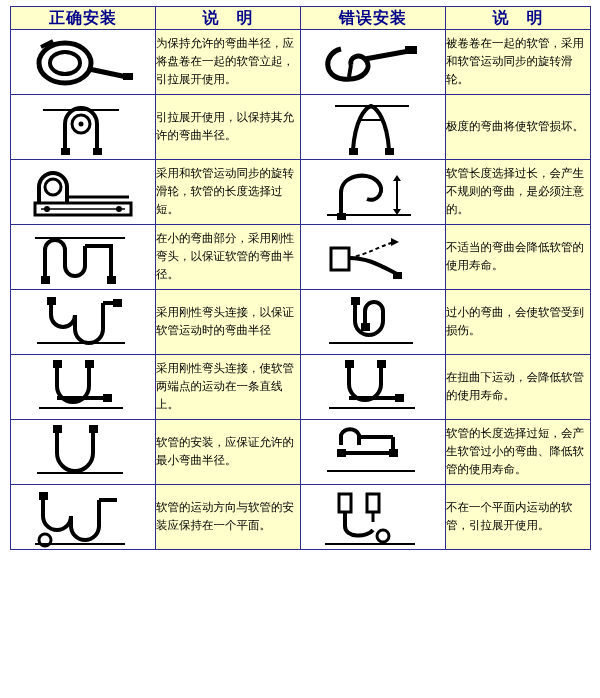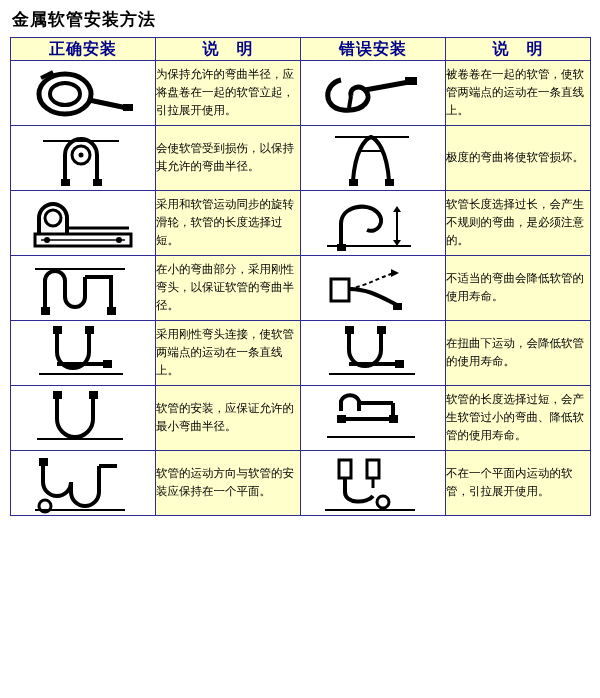--- a/index.html
+++ b/index.html
@@ -65,21 +65,20 @@
     vertical-align: middle;
   }
   svg { display: block; margin: 0 auto; }
   .row-h { height: 65px; }
 </style>
 </head>
 <body>
 
 <div class="page">
 
-  <div class="title">金属软管安装方法</div>
 
   <table class="guide">
     <colgroup>
       <col class="c-img">
         <col class="c-txt">
         <col class="c-img">
         <col class="c-txt">
     </colgroup>
     <thead>
       <tr>
@@ -103,35 +102,35 @@
         </td>
         <td class="txt-cell">为保持允许的弯曲半径，应将盘卷在一起的软管立起，引拉展开使用。</td>
         <td class="img-cell">
           <svg width="120" height="58" viewBox="0 0 120 58">
             <path d="M28 16 C10 20 10 44 30 46 C52 48 60 34 52 26 C46 20 36 24 38 32" fill="none" stroke="#000" stroke-width="5"></path>
             <path d="M52 26 L96 18" stroke="#000" stroke-width="5" fill="none"></path>
             <rect x="92" y="13" width="12" height="8" fill="#000"></rect>
             <path d="M38 32 L36 44" stroke="#000" stroke-width="4"></path>
           </svg>
         </td>
-        <td class="txt-cell">被卷卷在一起的软管，使软管两端点的运动在一条直线上。</td>
+        <td class="txt-cell">被卷卷在一起的软管，采用和软管运动同步的旋转滑轮。</td>
       </tr>
 
       <tr class="row-h">
         <td class="img-cell">
           <svg width="120" height="58" viewBox="0 0 120 58">
             <path d="M42 52 L42 26 A16 16 0 0 1 74 26 L74 52" fill="none" stroke="#000" stroke-width="4"></path>
             <circle cx="58" cy="26" r="9" fill="none" stroke="#000" stroke-width="3"></circle>
             <circle cx="58" cy="26" r="2.5" fill="#000"></circle>
             <rect x="38" y="50" width="9" height="7" fill="#000"></rect>
             <rect x="70" y="50" width="9" height="7" fill="#000"></rect>
             <path d="M20 12 L96 12" stroke="#000" stroke-width="2"></path>
           </svg>
         </td>
-        <td class="txt-cell">会使软管受到损伤，以保持其允许的弯曲半径。</td>
+        <td class="txt-cell">引拉展开使用，以保持其允许的弯曲半径。</td>
         <td class="img-cell">
           <svg width="120" height="58" viewBox="0 0 120 58">
             <path d="M40 52 C42 22 52 10 58 8 C64 10 74 22 76 52" fill="none" stroke="#000" stroke-width="4"></path>
             <path d="M46 22 L70 22" stroke="#000" stroke-width="2"></path>
             <rect x="36" y="50" width="9" height="7" fill="#000"></rect>
             <rect x="72" y="50" width="9" height="7" fill="#000"></rect>
             <path d="M22 8 L96 8" stroke="#000" stroke-width="2"></path>
           </svg>
         </td>
         <td class="txt-cell">极度的弯曲将使软管损坏。</td>
@@ -180,20 +179,41 @@
             <rect x="20" y="20" width="18" height="22" fill="none" stroke="#000" stroke-width="3"></rect>
             <path d="M38 30 C58 30 70 38 86 46" fill="none" stroke="#000" stroke-width="4"></path>
             <path d="M38 30 C58 26 68 18 84 14" fill="none" stroke="#000" stroke-width="2" stroke-dasharray="4 3"></path>
             <path d="M80 10 L88 14 L80 18" fill="#000"></path>
             <rect x="82" y="44" width="9" height="7" fill="#000"></rect>
           </svg>
         </td>
         <td class="txt-cell">不适当的弯曲会降低软管的使用寿命。</td>
       </tr>
 
+      <tr class="row-h">
+        <td class="img-cell">
+          <svg width="125" height="58" viewBox="0 0 125 58">
+            <path d="M30 8 L30 22 A12 12 0 0 0 54 22 L54 36 A14 14 0 0 0 82 36 L82 10" fill="none" stroke="#000" stroke-width="4"></path>
+            <path d="M82 10 L96 10" fill="none" stroke="#000" stroke-width="4"></path>
+            <rect x="26" y="4" width="9" height="8" fill="#000"></rect>
+            <rect x="92" y="6" width="9" height="8" fill="#000"></rect>
+            <path d="M16 50 L104 50" stroke="#000" stroke-width="2"></path>
+          </svg>
+        </td>
+        <td class="txt-cell">采用刚性弯头连接，以保证软管运动时的弯曲半径</td>
+        <td class="img-cell">
+          <svg width="125" height="58" viewBox="0 0 125 58">
+            <path d="M44 8 L44 28 A14 14 0 0 0 72 28 L72 18 A9 9 0 0 0 54 18 L54 30" fill="none" stroke="#000" stroke-width="4"></path>
+            <rect x="40" y="4" width="9" height="8" fill="#000"></rect>
+            <rect x="50" y="30" width="9" height="8" fill="#000"></rect>
+            <path d="M18 50 L102 50" stroke="#000" stroke-width="2"></path>
+          </svg>
+        </td>
+        <td class="txt-cell">过小的弯曲，会使软管受到损伤。</td>
+      </tr>
 
       <tr class="row-h">
         <td class="img-cell">
           <svg width="125" height="58" viewBox="0 0 125 58">
             <path d="M36 6 L36 28 A16 16 0 0 0 68 28 L68 6" fill="none" stroke="#000" stroke-width="4"></path>
             <path d="M36 40 L86 40" stroke="#000" stroke-width="4"></path>
             <rect x="32" y="2" width="9" height="8" fill="#000"></rect>
             <rect x="64" y="2" width="9" height="8" fill="#000"></rect>
             <rect x="82" y="36" width="9" height="8" fill="#000"></rect>
             <path d="M18 50 L102 50" stroke="#000" stroke-width="2"></path>

